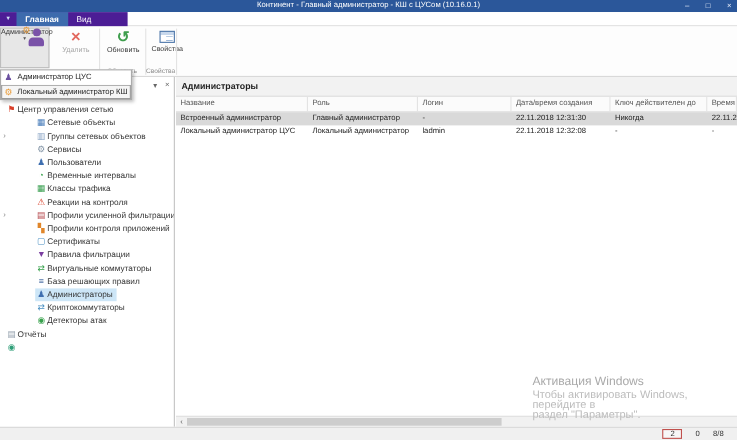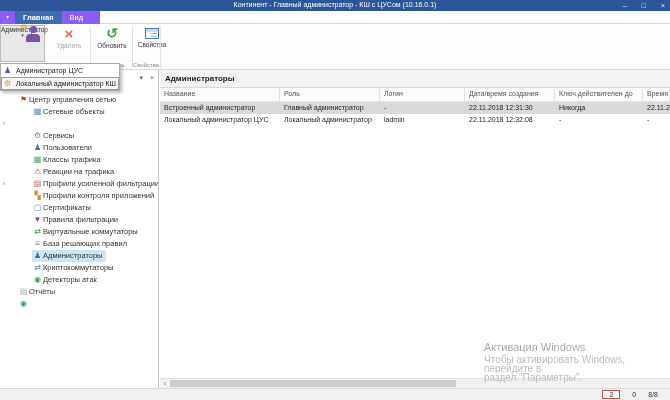--- a/index.html
+++ b/index.html
@@ -7,21 +7,21 @@
        font-family:"Liberation Sans",sans-serif;-webkit-font-smoothing:antialiased;}
 
   
   .titlebar{position:absolute;left:0;top:0;width:670px;height:11px;background:#2b579a;}
   .title{position:absolute;left:0;right:0;top:1px;text-align:center;font-size:7px;color:#fff;white-space:nowrap;}
   .wc{position:absolute;right:5px;top:0;height:11px;display:flex;gap:15px;align-items:center;font-size:7px;color:#e8eefb;}
   .wc span{cursor:default;line-height:11px;}
 
   
   .tabrow{position:absolute;top:11px;left:0;width:670px;height:13px;background:#fff;border-bottom:1px solid #d9d9d9;box-sizing:border-box;}
-  .tabblue{position:absolute;left:0;top:0;width:100px;height:13px;background:#8b5cf6;display:flex;align-items:stretch;}
+  .tabblue{position:absolute;left:0;top:0;width:116px;height:13px;background:#4c1d95;display:flex;align-items:stretch;}
   .qat{width:15px;text-align:center;color:#cfe0f5;font-size:6px;line-height:13px;}
   .tab{color:#fff;font-size:7.5px;padding:0 8px;line-height:13px;white-space:nowrap;}
   .tab.active{background:#3d6bad;font-weight:bold;}
 
   
   .ribbon{position:absolute;top:24px;left:0;width:670px;height:46px;background:#fdfdfd;border-bottom:1px solid #d9d9d9;box-sizing:border-box;}
   .rbtn{position:absolute;top:1px;height:37px;text-align:center;font-size:6.5px;color:#3a3a3a;box-sizing:border-box;}
   .rbtn .cap{display:block;margin-top:0;white-space:nowrap;}
   .rbtn.pressed{background:#e7e7e7;border:1px solid #bdbdbd;}
   .rbtn.disabled .cap{color:#a8a8a8;}
@@ -50,21 +50,21 @@
   .mi.hl{box-shadow:inset 0 0 0 1px #9a9a9a;background:#f5f5f5;}
   .mic.person{color:#6a4fa0;}
   .mic.gearorange{color:#e8962e;}
 
   
   .lpanel{position:absolute;left:0;top:70px;width:159px;height:318px;background:#fff;border-right:1px solid #c3c3c3;box-sizing:border-box;}
   .lph{position:absolute;top:4px;right:4px;display:flex;gap:7px;font-size:7px;color:#666;}
   .tree{position:absolute;top:24px;left:0;right:0;}
   .ti{height:12px;line-height:12px;font-size:7.5px;color:#333;white-space:nowrap;position:relative;overflow:hidden;}
   .ti .exp{position:absolute;left:3px;top:0;color:#888;font-size:7px;}
-  .lvl0{padding-left:18px;}
+  .lvl0{padding-left:5px;}
   .lvl1{padding-left:32px;}
   .row-in{display:inline-block;padding-right:3px;}
   .sel .row-in{background:#cde6f7;}
   .ic{display:inline-block;width:11px;font-size:8px;vertical-align:top;text-align:center;}
   .ic-cc:before{content:"⚑";color:#d9402a;}
   .ic-no:before{content:"▦";color:#4a7ebb;}
   .ic-ng:before{content:"▥";color:#8aa4c4;}
   .ic-sv:before{content:"⚙";color:#7a8da0;}
   .ic-us:before{content:"♟";color:#3f6fb0;}
   .ic-ti:before{content:"◔";color:#38a14c;}
@@ -168,25 +168,26 @@
 </div>
 
 <div class="lpanel">
   <div class="lph">
     <span>▾</span>
     <span>×</span>
   </div>
   <div class="tree">
     <div class="ti lvl0"><span class="row-in"><span class="ic ic-cc"></span><span class="lbl">Центр управления сетью</span></span></div>
     <div class="ti lvl1"><span class="row-in"><span class="ic ic-no"></span><span class="lbl">Сетевые объекты</span></span></div>
-    <div class="ti lvl1"><span class="exp">›</span></div>
+    <div class="ti lvl1"><span class="exp">›</span><span class="row-in"><span class="ic ic-ng"></span><span class="lbl">Группы сетевых объектов</span></span></div>
     <div class="ti lvl1"><span class="row-in"><span class="ic ic-sv"></span><span class="lbl">Сервисы</span></span></div>
     <div class="ti lvl1"><span class="row-in"><span class="ic ic-us"></span><span class="lbl">Пользователи</span></span></div>
+    <div class="ti lvl1"><span class="row-in"><span class="ic ic-ti"></span><span class="lbl">Временные интервалы</span></span></div>
     <div class="ti lvl1"><span class="row-in"><span class="ic ic-tc"></span><span class="lbl">Классы трафика</span></span></div>
-    <div class="ti lvl1"><span class="row-in"><span class="ic ic-er"></span><span class="lbl">Реакции на трафика</span></span></div>
+    <div class="ti lvl1"><span class="row-in"><span class="ic ic-er"></span><span class="lbl">Реакции на контроля</span></span></div>
     <div class="ti lvl1"><span class="exp">›</span><span class="row-in"><span class="ic ic-fp"></span><span class="lbl">Профили усиленной фильтрации</span></span></div>
     <div class="ti lvl1"><span class="row-in"><span class="ic ic-ap"></span><span class="lbl">Профили контроля приложений</span></span></div>
     <div class="ti lvl1"><span class="row-in"><span class="ic ic-ct"></span><span class="lbl">Сертификаты</span></span></div>
     <div class="ti lvl1"><span class="row-in"><span class="ic ic-fr"></span><span class="lbl">Правила фильтрации</span></span></div>
     <div class="ti lvl1"><span class="row-in"><span class="ic ic-vs"></span><span class="lbl">Виртуальные коммутаторы</span></span></div>
     <div class="ti lvl1"><span class="row-in"><span class="ic ic-rb"></span><span class="lbl">База решающих правил</span></span></div>
     <div class="ti lvl1 sel"><span class="row-in"><span class="ic ic-ad"></span><span class="lbl">Администраторы</span></span></div>
     <div class="ti lvl1"><span class="row-in"><span class="ic ic-cs"></span><span class="lbl">Криптокоммутаторы</span></span></div>
     <div class="ti lvl1"><span class="row-in"><span class="ic ic-da"></span><span class="lbl">Детекторы атак</span></span></div>
     <div class="ti lvl0"><span class="row-in"><span class="ic ic-rp"></span><span class="lbl">Отчёты</span></span></div>

